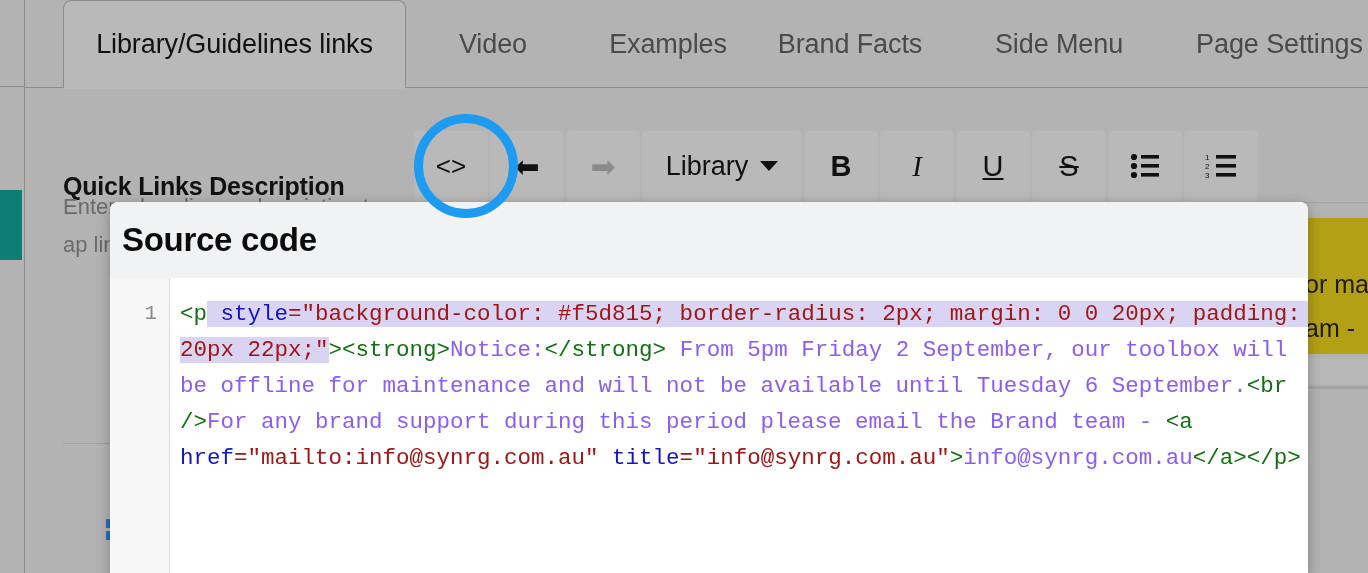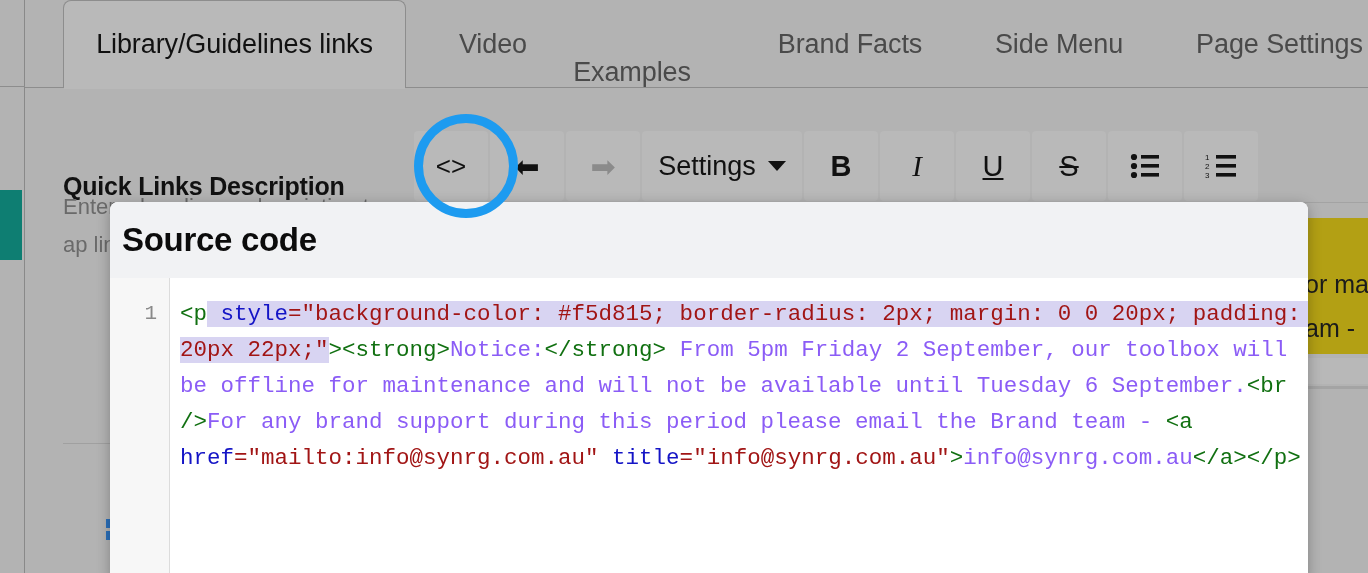--- a/index.html
+++ b/index.html
@@ -290,21 +290,21 @@
   <div class="rail-divider"></div>
   <div class="rail-divider-2"></div>
 
   <div class="tabstrip">
       <div class="tab active" style="left: 38px; width: 343px;">
         <span>Library/Guidelines links</span>
       </div>
       <div class="tab" style="left: 404px; width: 128px;">
         <span>Video</span>
       </div>
-      <div class="tab" style="left: 516px; width: 182px; align-items: flex-end;">
+      <div class="tab" style="left: 552px; width: 182px;">
         <span>Examples</span>
       </div>
       <div class="tab" style="left: 714px; width: 222px;">
         <span>Brand Facts</span>
       </div>
       <div class="tab" style="left: 936px; width: 196px;">
         <span>Side Menu</span>
       </div>
       <div class="tab" style="left: 1132px; width: 245px;">
         <span>Page Settings</span>
@@ -328,21 +328,21 @@
     <button class="tbtn wide">
       <span class="glyph-code">&lt;&gt;</span>
     </button>
     <button class="tbtn wide">
       <span class="glyph-arrow">⬅</span>
     </button>
     <button class="tbtn wide">
       <span class="glyph-arrow dim">➡</span>
     </button>
     <button class="tbtn formats">
-      <span>Settings</span>
+      <span>Library</span>
       <span class="caret-down"></span>
     </button>
     <button class="tbtn wide">
       <span class="glyph-b">B</span>
     </button>
     <button class="tbtn wide">
       <span class="glyph-i">I</span>
     </button>
     <button class="tbtn wide">
       <span class="glyph-u">U</span>

